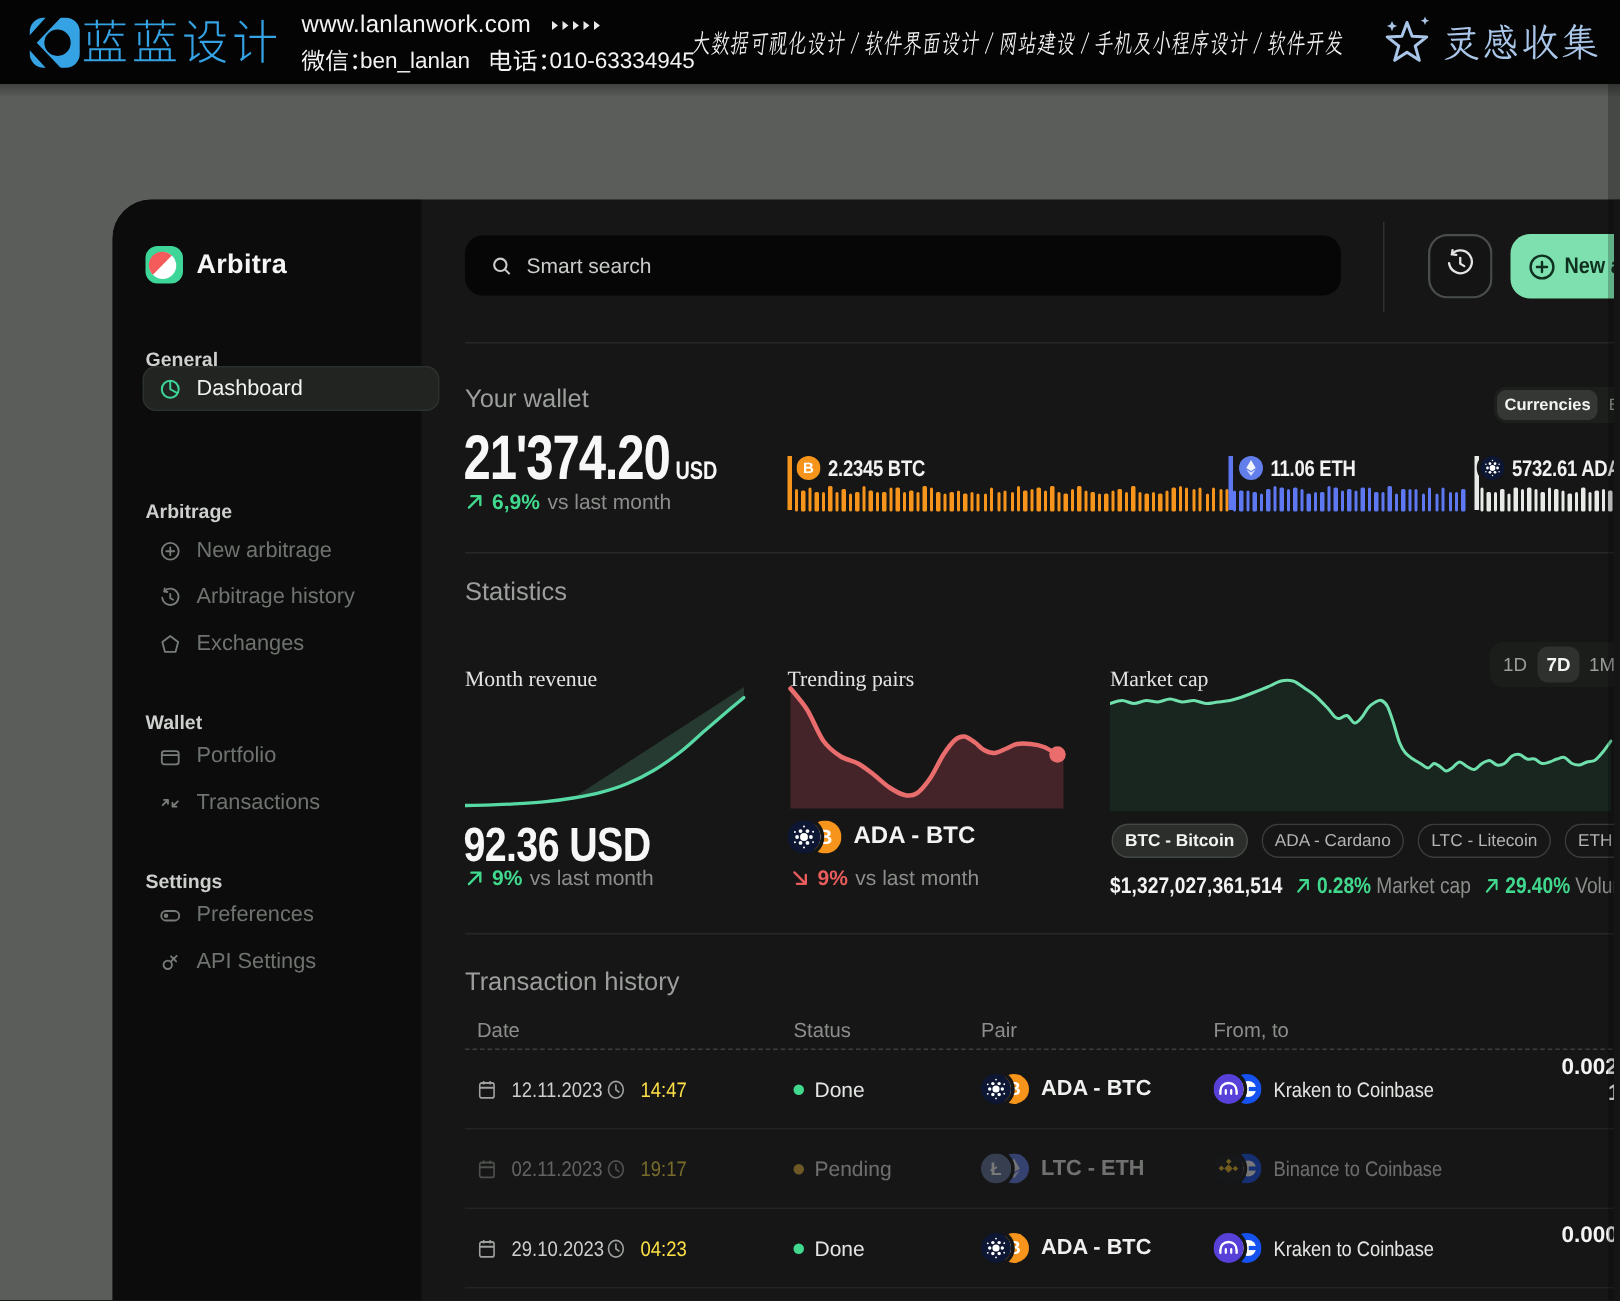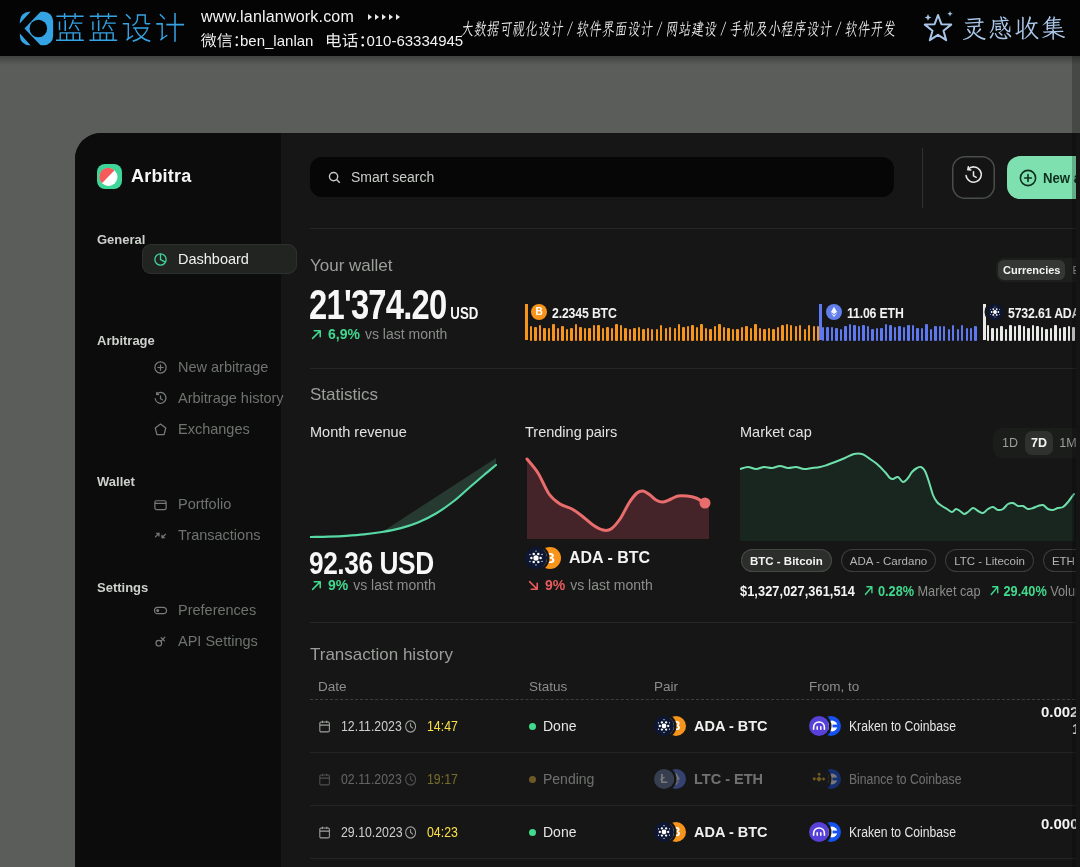--- a/index.html
+++ b/index.html
@@ -28,21 +28,21 @@
   
   #card { position:absolute; left:75px; top:133px; width:1010px; height:740px; background:#151615; border-top-left-radius:26px; overflow:hidden; z-index:10; }
   #sidebar { position:absolute; left:0; top:0; width:206px; height:740px; background:#0B0C0B; }
   #main { position:absolute; left:206px; top:0; width:804px; height:740px; }
   #scroll-gutter { position:absolute; left:1001px; top:0; width:9px; height:740px; background:#1B1C1B; z-index:20; }
 
   
   #app-logo { position:absolute; left:22px; top:31px; width:25px; height:25px; border-radius:8px; background:#3ED598; overflow:hidden; }
   #app-name { position:absolute; left:56px; top:33px; font-size:18px; font-weight:bold; color:#F4F5F4; letter-spacing:0.2px; }
   .side-label { position:absolute; left:22px; font-size:13px; font-weight:bold; color:#CDD0CD; }
-  .side-item { position:absolute; left:20px; width:155px; height:30px; display:flex; align-items:center; border-radius:9px; cursor:pointer;margin-left:47px; }
+  .side-item { position:absolute; left:20px; width:198px; height:30px; display:flex; align-items:center; border-radius:9px; cursor:pointer; }
   .side-item .ic { margin-left:11px; width:15px; height:15px; display:inline-flex; }
   .side-item .lbl { margin-left:10px; font-size:14.5px; color:#6F736F; }
   .side-item.active { background:#212421; box-shadow:inset 0 0 0 1px #2D312D; }
   .side-item.active .lbl { color:#EFF1EF; }
   .badge { position:absolute; right:9px; top:7px; min-width:16px; height:16px; border-radius:5px; background:#F4544D; color:#fff; font-size:11px; font-weight:bold; display:flex; align-items:center; justify-content:center; padding:0 4px; }
 
   
   #search { position:absolute; left:29px; top:24px; width:584px; height:40px; background:#050605; border-radius:12px; display:flex; align-items:center; }
   #search .ic { margin-left:17px; display:inline-flex; }
   #search-input { margin-left:9px; background:transparent; border:none; outline:none; color:#C9CCC9; font-size:14px; width:500px; font-family:inherit; }
@@ -67,21 +67,21 @@
   .pct-down { color:#E85C5C; font-weight:bold; }
 
   .holding-sep { position:absolute; top:171px; width:2.5px; height:36px; }
   .holding-label { position:absolute; top:171px; display:flex; align-items:center; height:16px; }
   .holding-label .amt { margin-left:5px; font-size:15px; font-weight:bold; color:#F0F1F0; white-space:nowrap; display:inline-block; transform:scaleX(0.82); transform-origin:left center; letter-spacing:-0.2px; }
   .bars { position:absolute; top:191px; height:17px; display:flex; align-items:flex-end; gap:2.1px; }
   .wbar { width:2.4px; border-radius:1px; }
 
   
   #stats-title { position:absolute; left:29px; top:252px; font-size:17px; color:#9B9E9B; }
-  .chart-title { position:absolute; top:291px; font-size:14.5px; color:#E2E4E2; }
+  .chart-title { position:absolute; top:312px; font-size:14.5px; color:#E2E4E2;font-family:Liberation Serif, serif; }
   .chart-box { position:absolute; top:322px; }
   #trend-clip { border-radius:0 0 12px 12px; overflow:hidden; }
   #mkt-ranges { position:absolute; left:712px; top:295px; width:94px; height:30px; background:#1B1D1B; border-radius:9px; display:flex; align-items:center; padding-left:3px; gap:1px; }
   .rtab { height:24px; min-width:28px; border-radius:7px; display:flex; align-items:center; justify-content:center; font-size:12.5px; color:#9B9E9B; padding:0 5px; cursor:pointer; }
   .rtab.active { background:#2E312E; color:#F2F3F2; font-weight:bold; }
   #mr-value { position:absolute; left:28px; top:412px; font-size:32px; font-weight:bold; color:#F6F7F6; letter-spacing:-0.5px; transform:scaleX(0.82); transform-origin:left center; white-space:nowrap; }
   #mr-change { position:absolute; left:29px; top:444px; }
   #tp-badge { position:absolute; left:244px; top:414px; display:flex; align-items:center; }
   #tp-badge .pair-name { margin-left:8px; font-size:16px; font-weight:bold; color:#F2F3F2; }
   #tp-change { position:absolute; left:246px; top:444px; }

